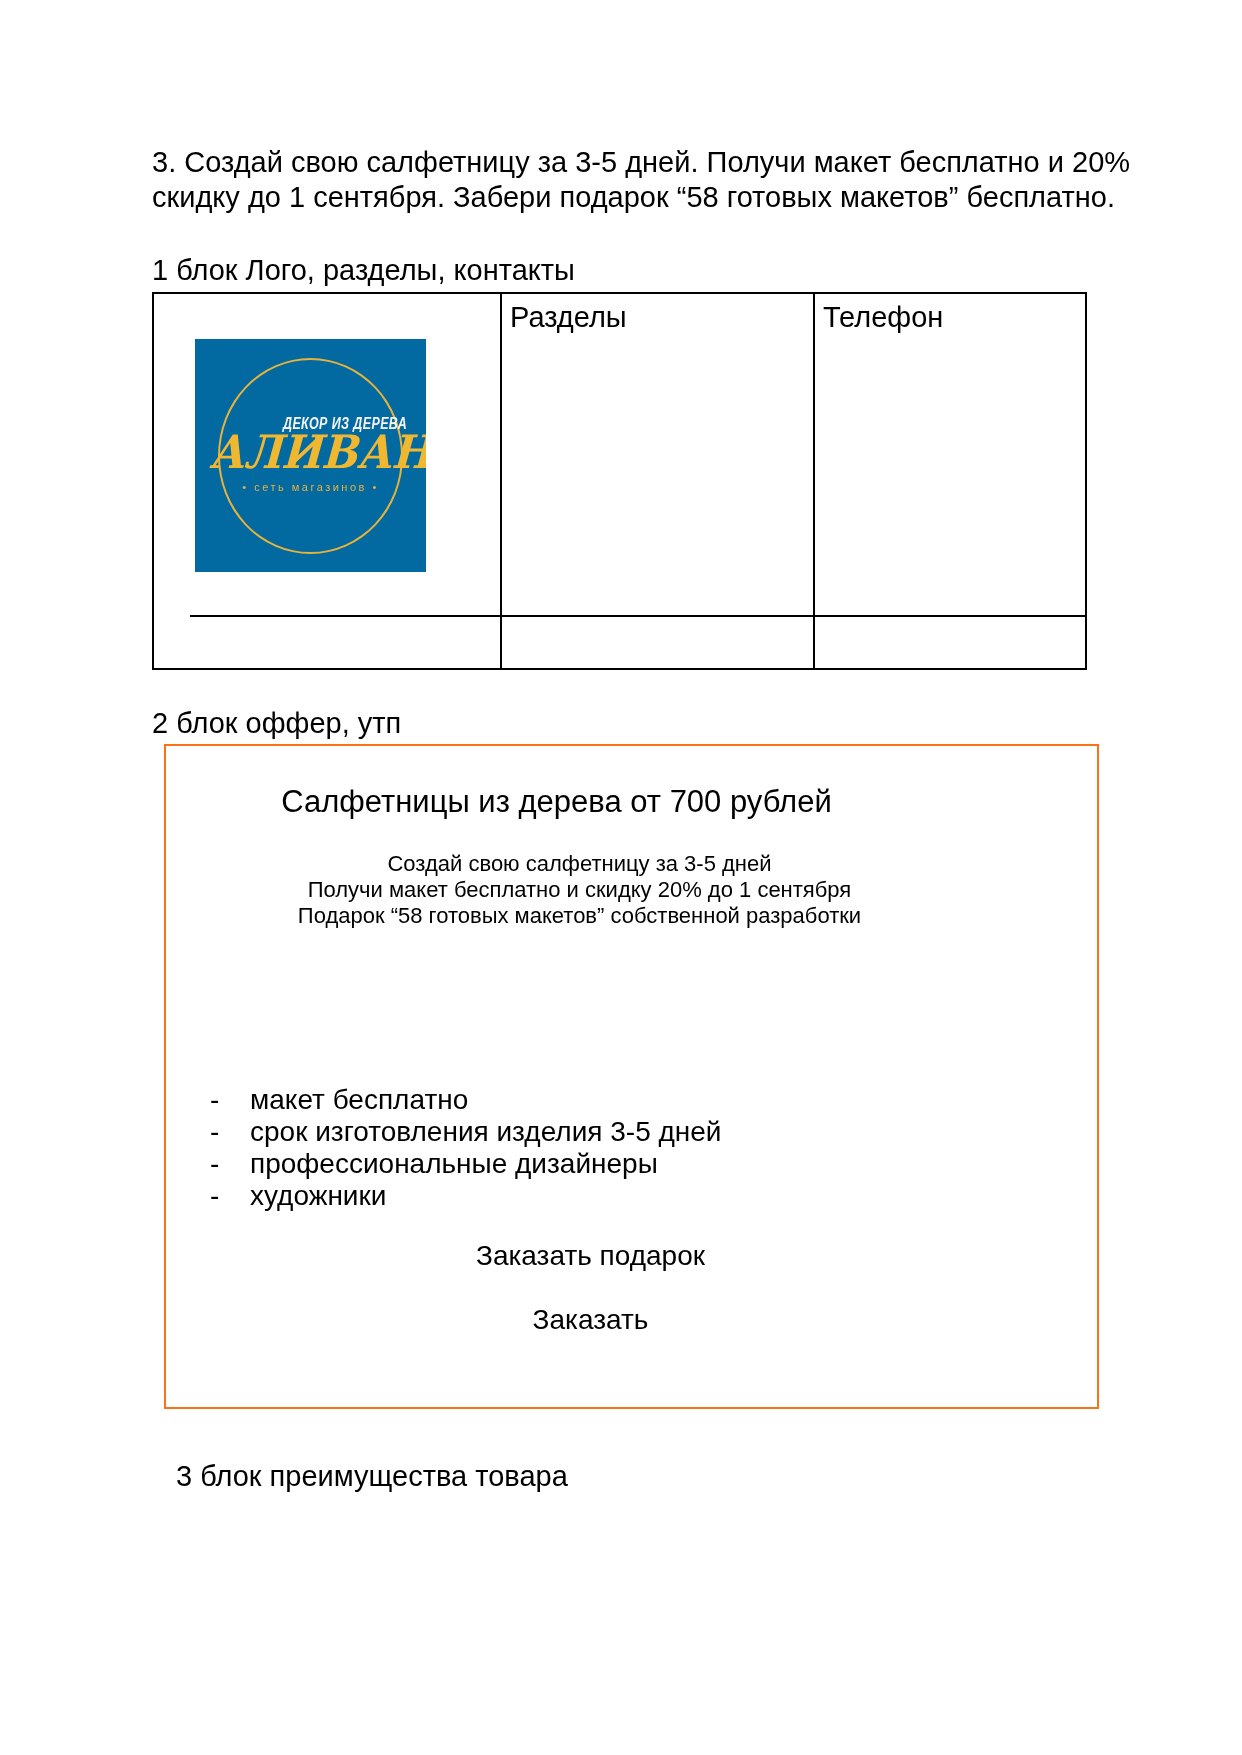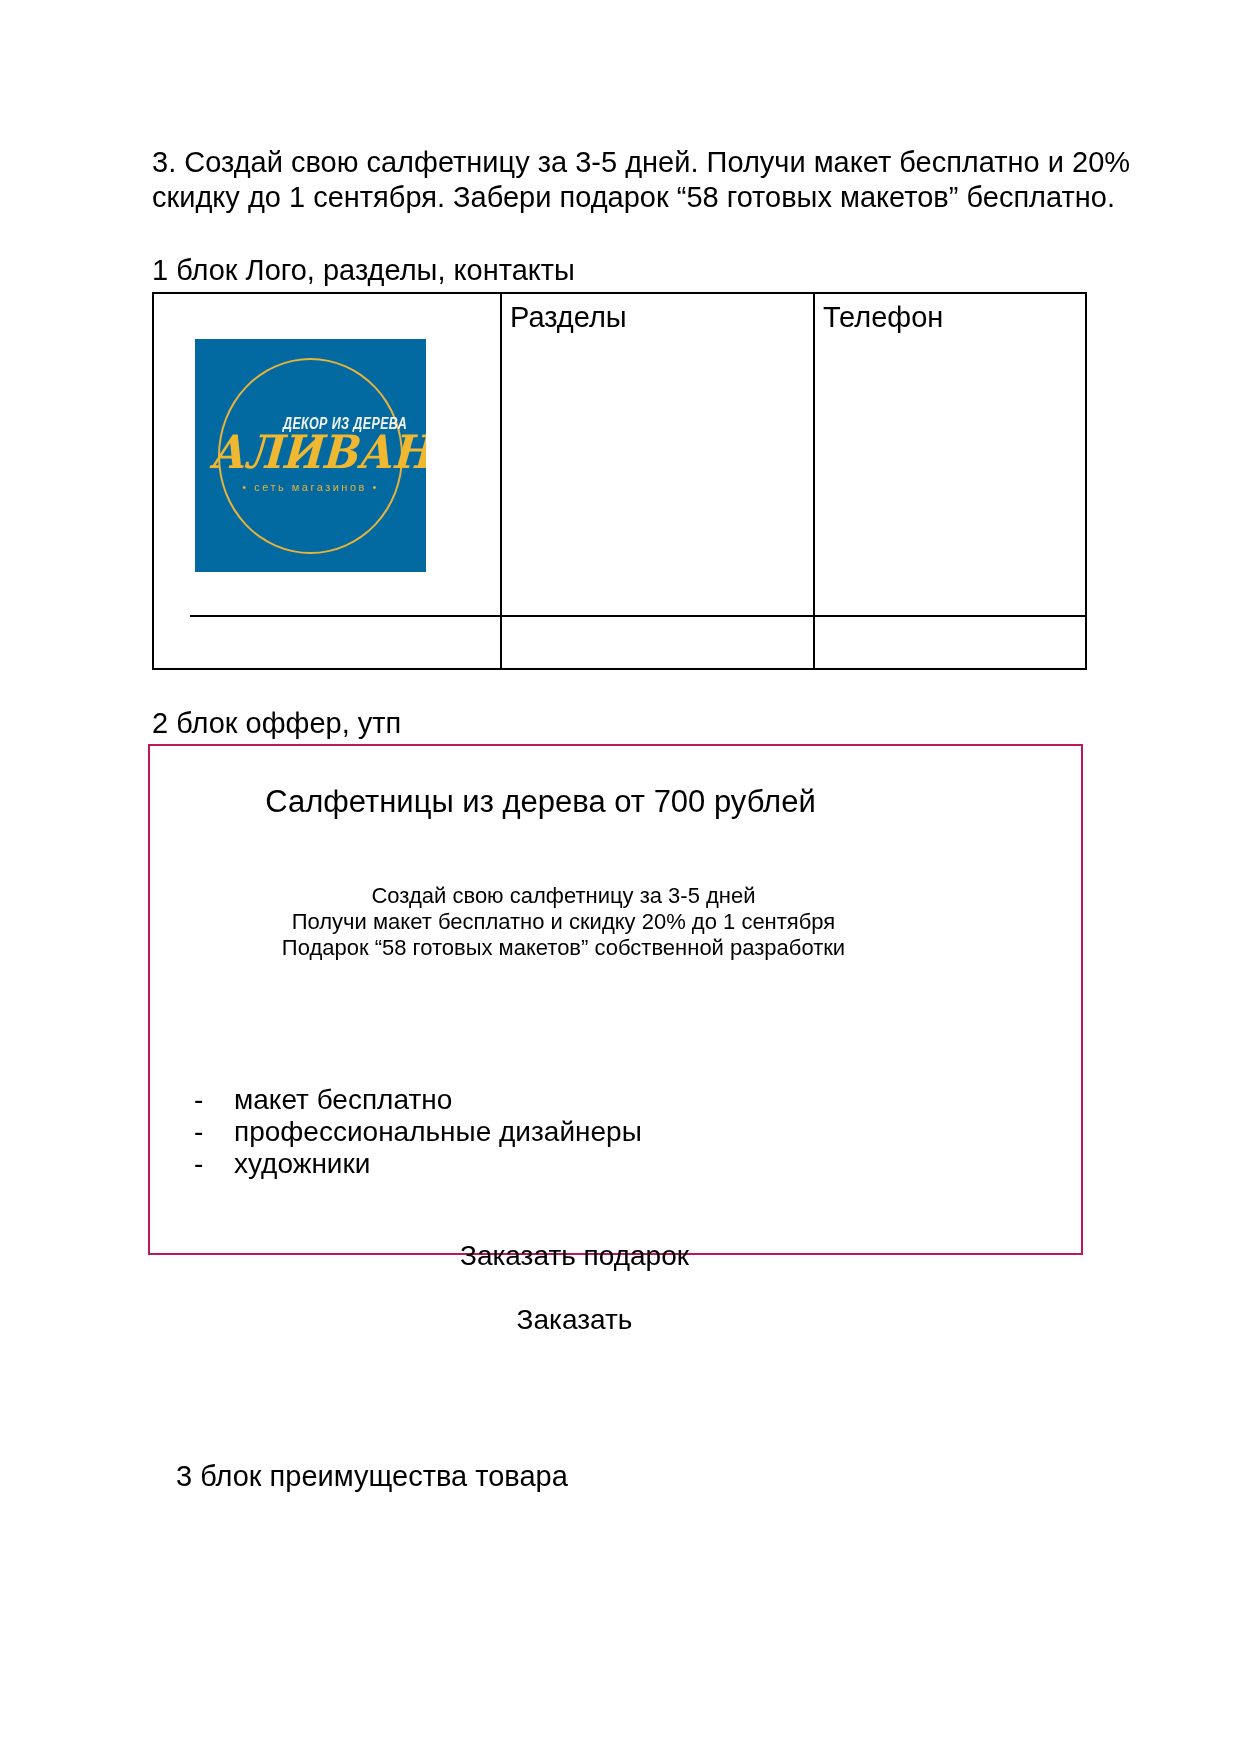--- a/index.html
+++ b/index.html
@@ -61,31 +61,31 @@
     transform:scaleX(0.92) skewX(-6deg); transform-origin:center;
   }
   #logo .tag-bottom {
     position:absolute; left:0; top:142px; width:100%;
     color:#E8B33A; font-size:11px; letter-spacing:2.5px;
     text-align:center; white-space:nowrap;
   }
 
   
   #box2 {
-    left:148px; top:744px; width:935px; height:511px;
-    border:2px solid #be185d;
+    left:164px; top:744px; width:935px; height:665px;
+    border:2px solid #f97316;
   }
   #box2 .inner { position:absolute; left:0; top:0; width:931px; height:661px; }
   #offer-title {
     position:absolute; left:0; top:38px; width:100%; padding-right:150px;
     font-size:31px; line-height:36px; text-align:center; white-space:nowrap;
   }
   #offer-subs {
     position:absolute; left:0; top:105px; width:100%; padding-right:104px;
-    font-size:22px; line-height:26px; text-align:center;margin-top:32px;
+    font-size:22px; line-height:26px; text-align:center;
   }
   #offer-list {
     position:absolute; left:44px; top:338px;
     font-size:28px; line-height:32px;
   }
   #offer-list .dash { display:inline-block; width:40px; }
   .cta {
     position:absolute; left:0; width:100%; padding-right:82px;
     font-size:28px; line-height:32px; text-align:center; white-space:nowrap;
   }
@@ -126,20 +126,21 @@
     <div id="offer-title">Салфетницы из дерева от 700 рублей</div>
 
     <div id="offer-subs">
       <div>Создай свою салфетницу за 3-5 дней</div>
       <div>Получи макет бесплатно и скидку 20% до 1 сентября</div>
       <div>Подарок “58 готовых макетов” собственной разработки</div>
     </div>
 
     <div id="offer-list">
       <div><span class="dash">-</span><span>макет бесплатно</span></div>
+      <div><span class="dash">-</span><span>срок изготовления изделия 3-5 дней</span></div>
       <div><span class="dash">-</span><span>профессиональные дизайнеры</span></div>
       <div><span class="dash">-</span><span>художники</span></div>
     </div>
 
     <div id="cta1" class="cta">Заказать подарок</div>
     <div id="cta2" class="cta">Заказать</div>
   </div>
 </div>
 
 <div id="h3" class="abs sec-heading">3 блок преимущества товара</div>

